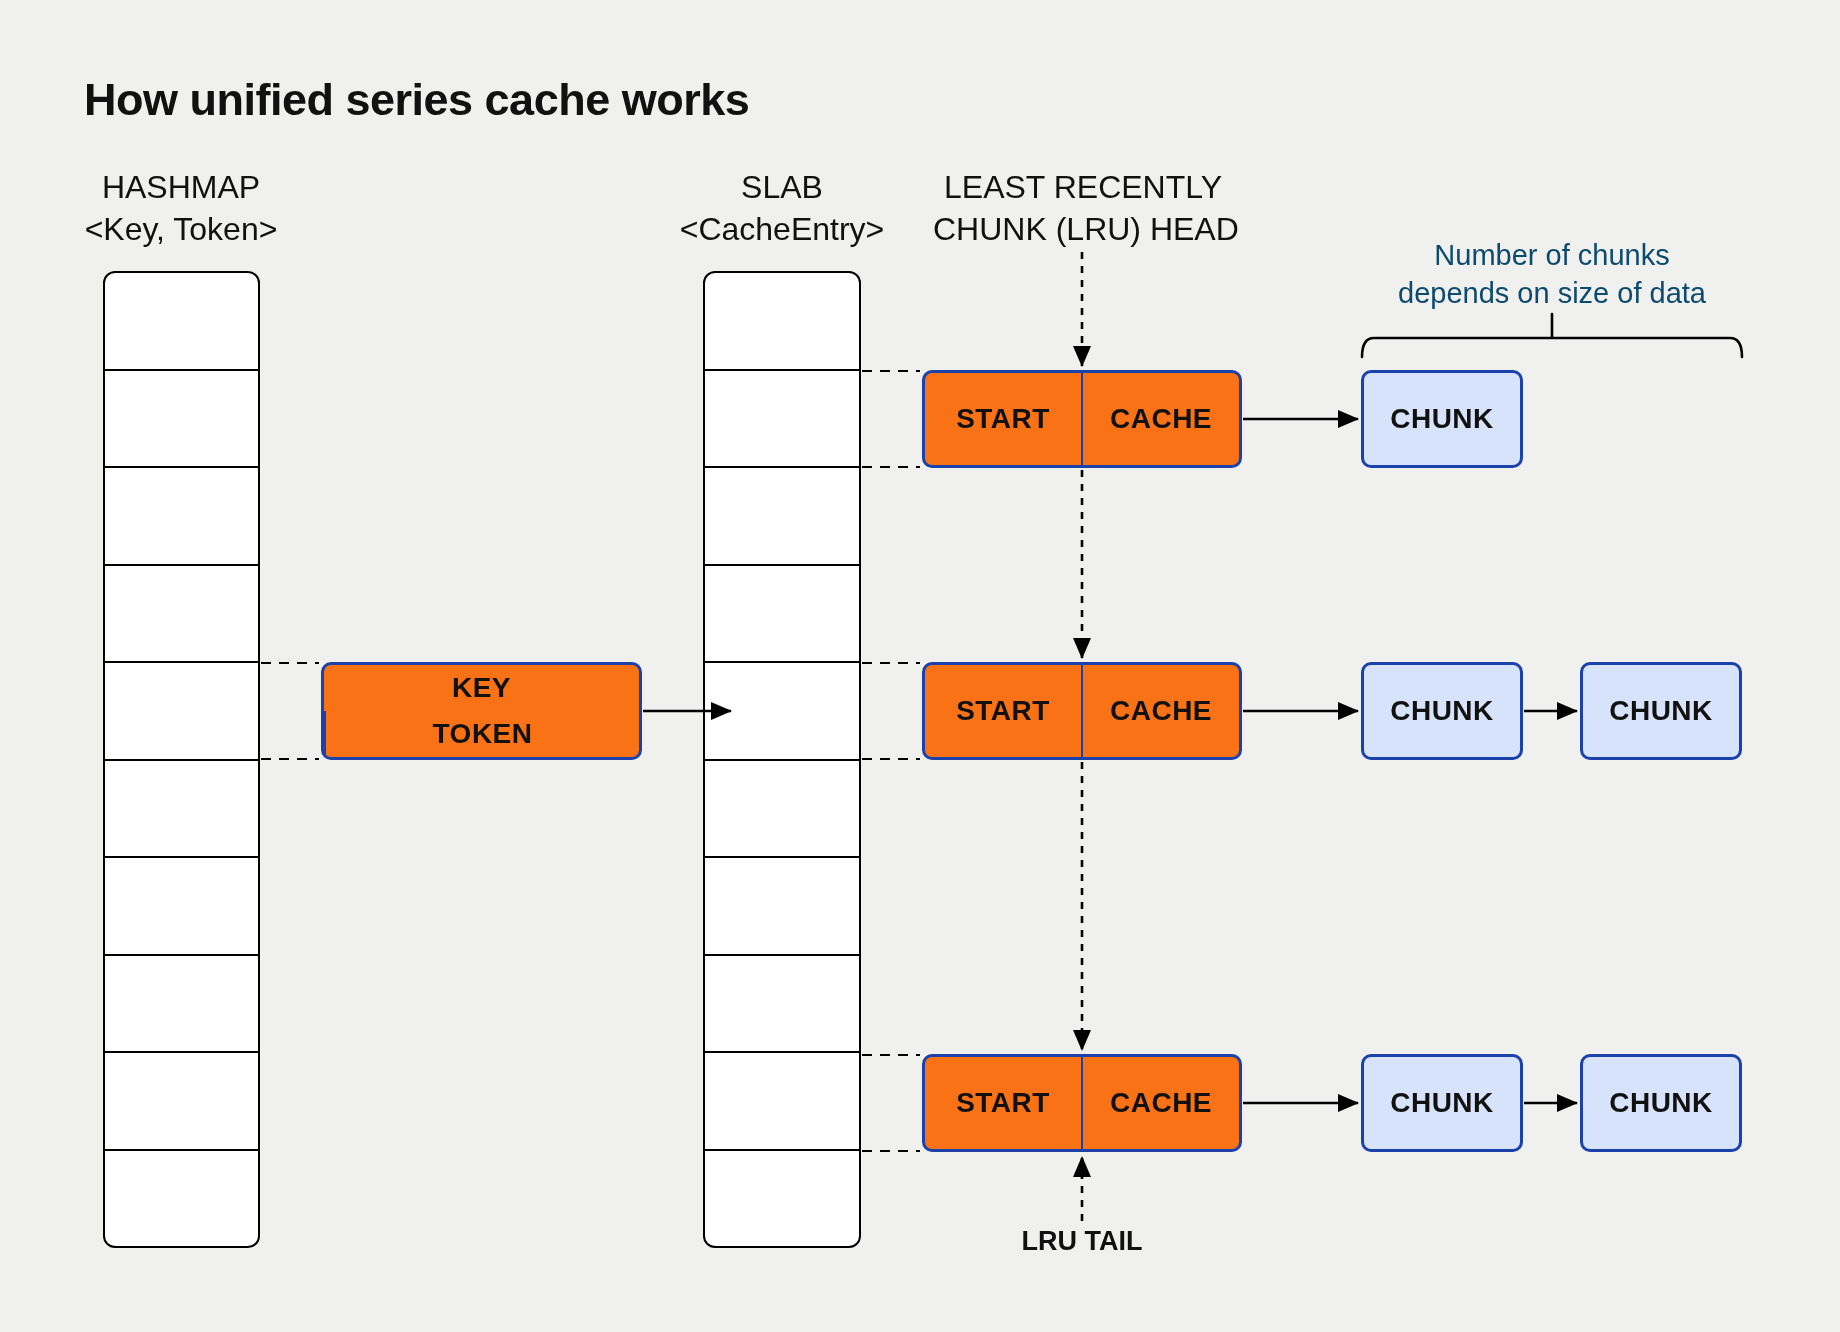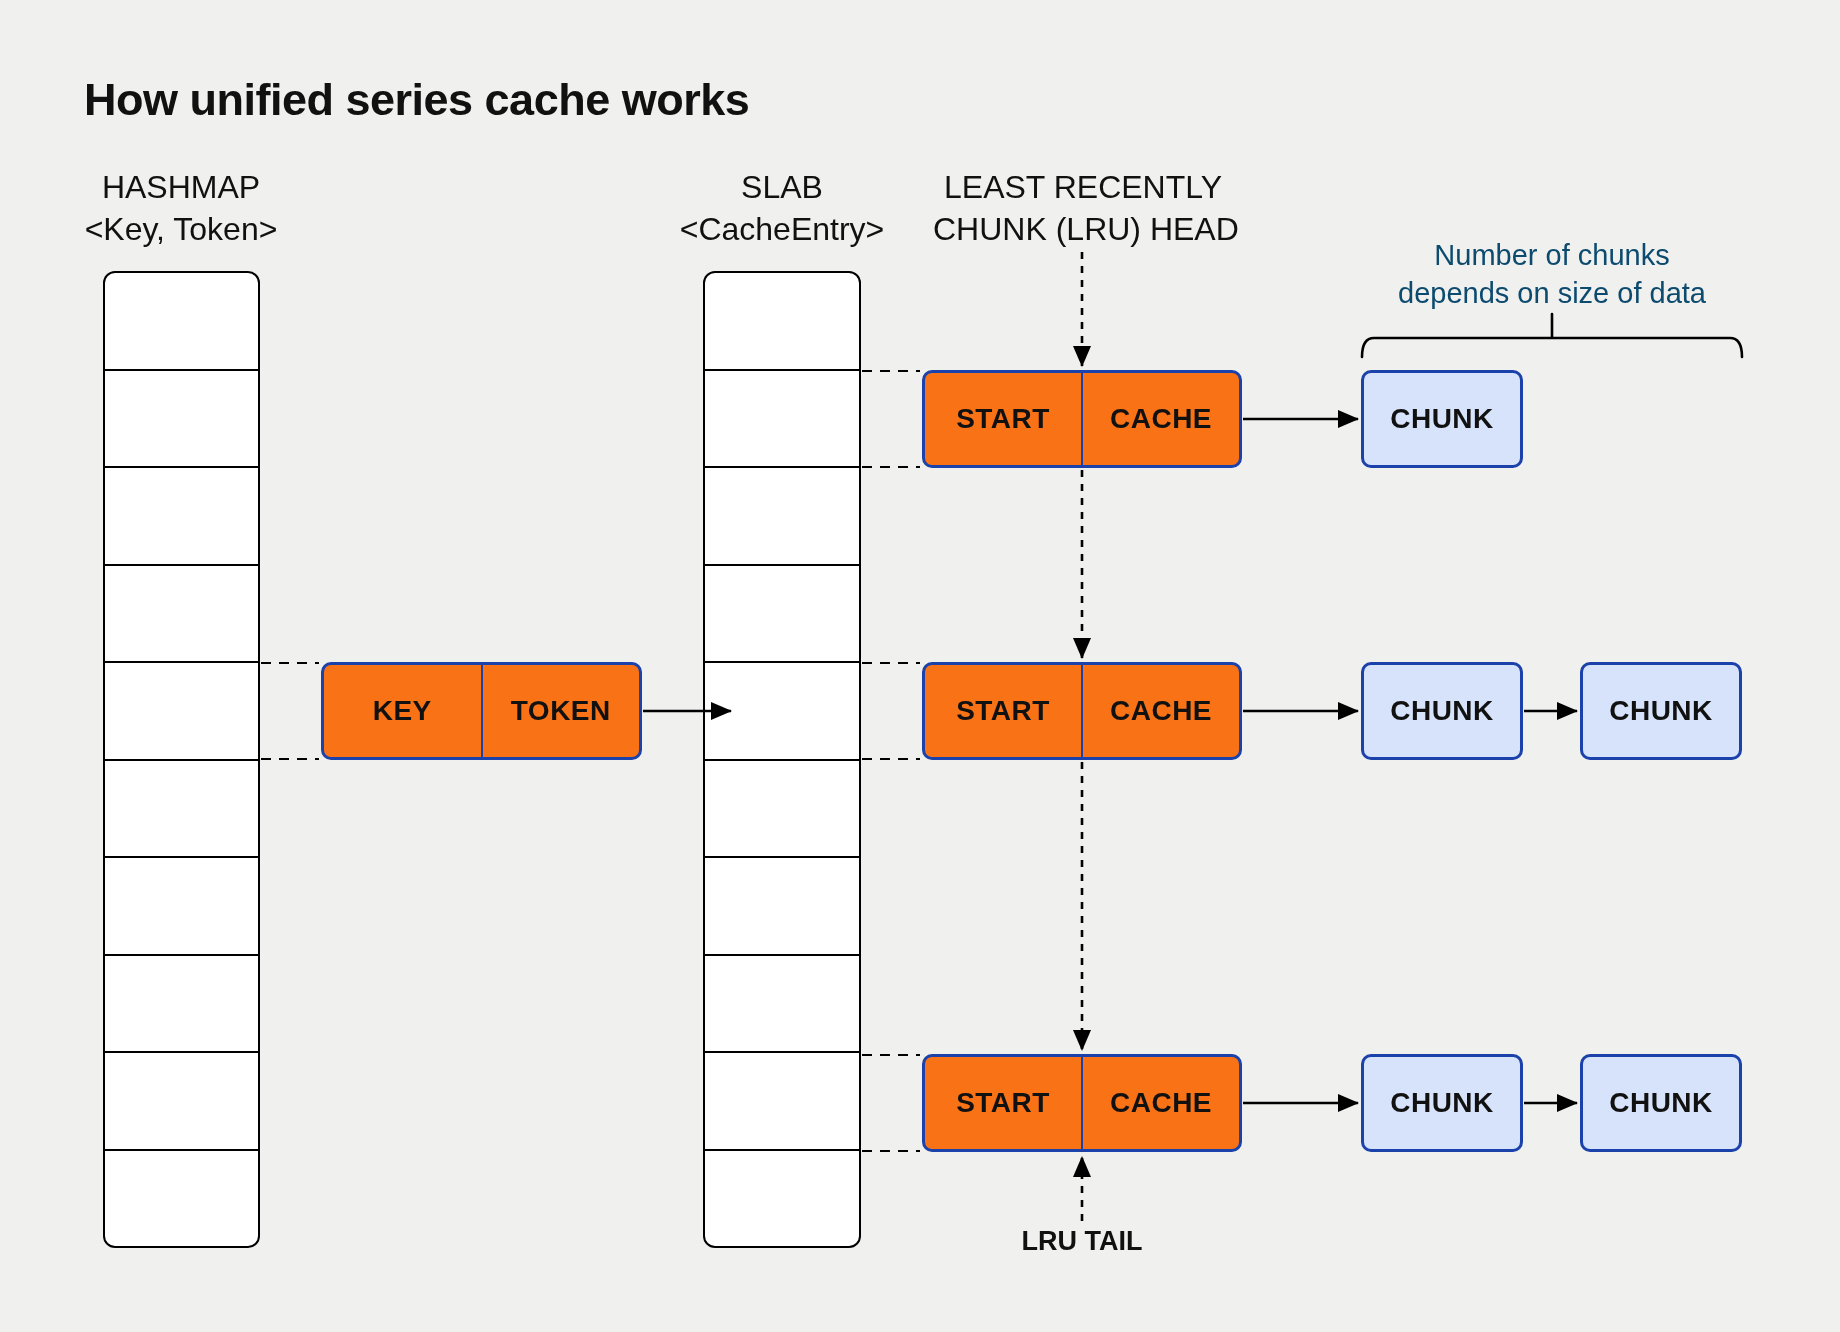--- a/index.html
+++ b/index.html
@@ -88,21 +88,21 @@
     <div class="cell"></div>
     <div class="cell"></div>
     <div class="cell"></div>
     <div class="cell"></div>
     <div class="cell"></div>
     <div class="cell"></div>
     <div class="cell"></div>
     <div class="cell"></div>
   </div>
 
-  <div class="node" style="left:321px;top:662px;width:321px;height:98px;">
+  <div class="node" style="left:321px;top:662px;width:321px;height:98px;flex-direction:column;">
     <div class="half">KEY</div>
     <div class="half second">TOKEN</div>
   </div>
 
   <div class="node" style="left:922px;top:370px;width:320px;height:98px;">
     <div class="half">START</div>
     <div class="half second">CACHE</div>
   </div>
   <div class="chunk" style="left:1361px;top:370px;width:162px;height:98px;">CHUNK</div>
 

